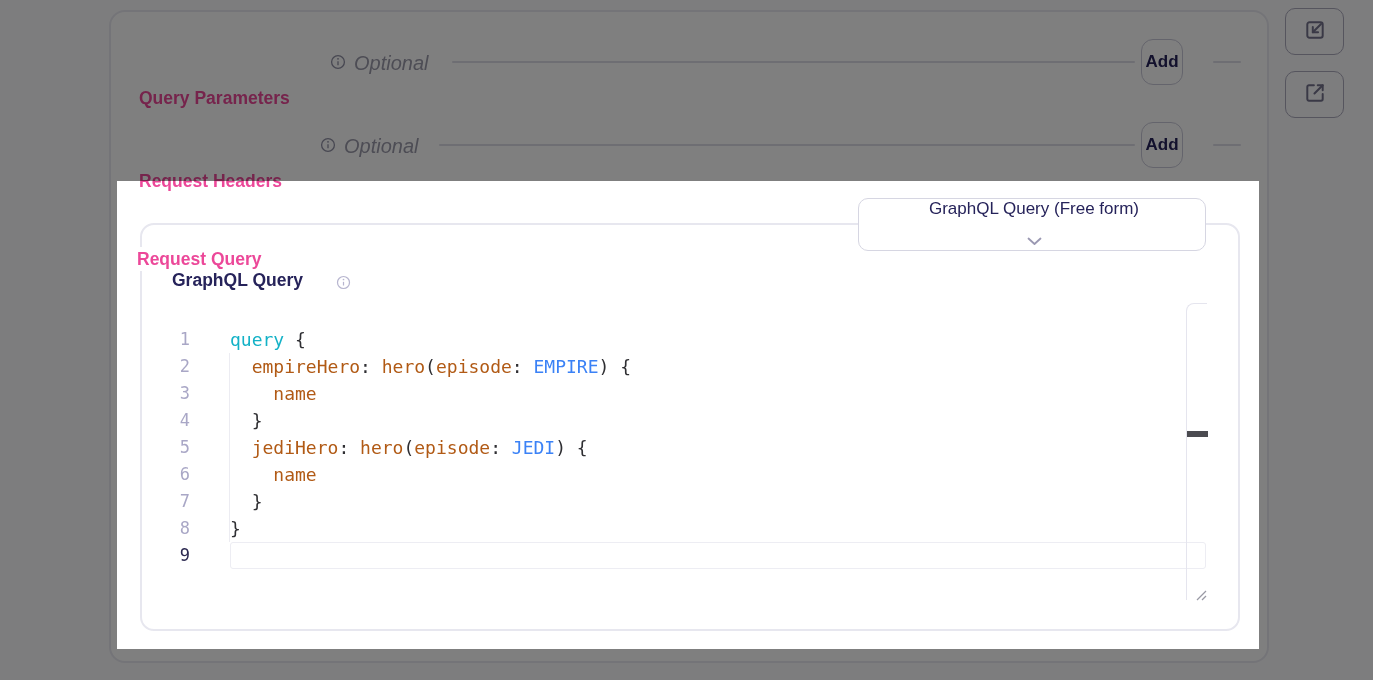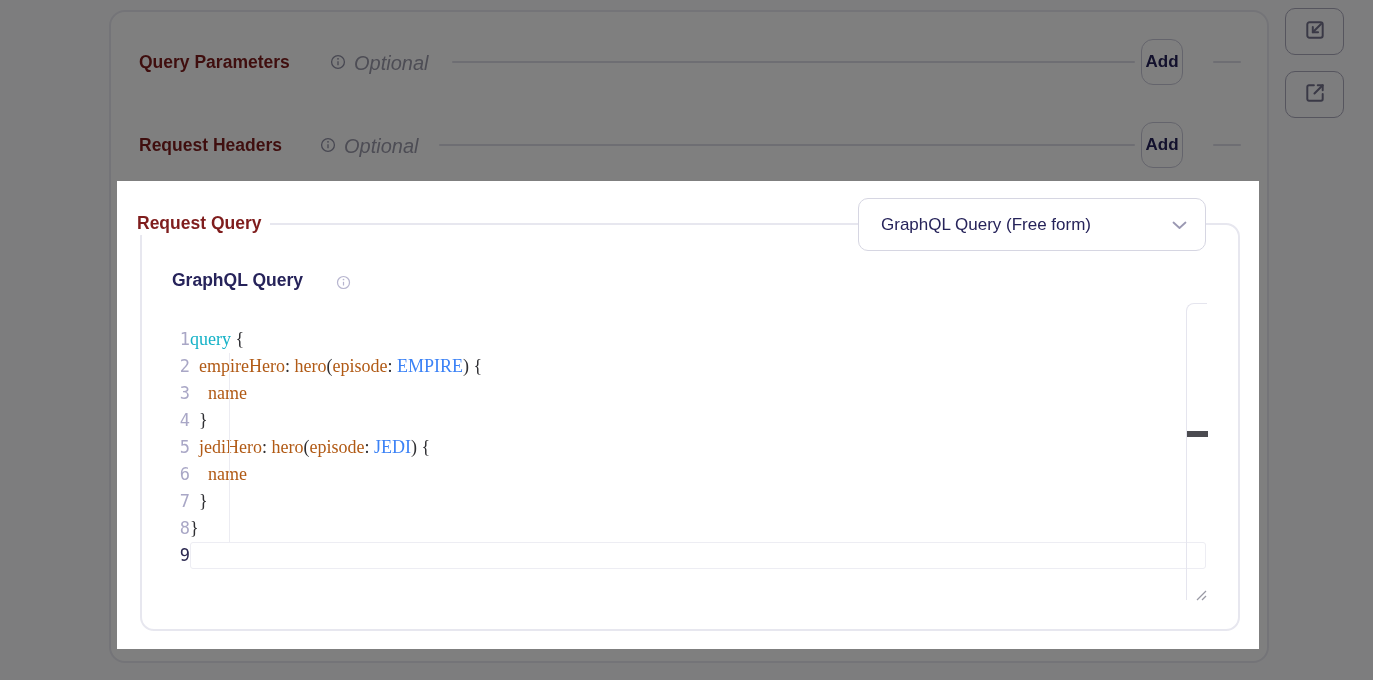--- a/index.html
+++ b/index.html
@@ -5,42 +5,42 @@
   * { margin:0; padding:0; box-sizing:border-box; }
   html,body { width:1373px; height:680px; }
   body { font-family:"Liberation Sans", sans-serif; background:#fafafc; position:relative; overflow:hidden; }
   .abs { position:absolute; }
 
   
   .big-card { left:109px; top:10px; width:1160px; height:653px; background:#ffffff;
               border:2px solid #e9e9f0; border-radius:16px; }
 
   
-  .section-label { font-size:17.5px; font-weight:600; color:#7f1d1d; line-height:24px; }
+  .section-label { font-size:17.5px; font-weight:600; color:#ec4899; line-height:24px;margin-top:36px; }
   .optional { font-size:20px; font-style:italic; color:#9b9aaa; line-height:22px; }
   .rule { height:2px; background:#dcdce6; border-radius:1px; }
   .add-btn { width:42px; height:46px; border:1.5px solid #c9c9d8; border-radius:12px; background:#ffffff;
              font-family:"Liberation Sans",sans-serif; font-size:17px; font-weight:600; color:#26235a; cursor:pointer; }
   .info-icon { display:inline-block; }
 
   
   .rb-card { left:140px; top:223px; width:1100px; height:408px; border:2px solid #e7e7ef; border-radius:14px; background:#ffffff; }
   .legend { background:#ffffff; padding:0 9px 0 0; }
   .body-type-select { left:858px; top:198px; width:348px; height:53px; background:#ffffff;
                       border:1.5px solid #d6d6e2; border-radius:10px; display:flex; align-items:center;
-                      padding:0 18px 0 22px; cursor:pointer; }
+                      padding:0 18px 0 22px; cursor:pointer;flex-direction:column; }
   .body-type-select .sel-text { flex:1; font-size:17px; color:#26235a; }
 
   
   .editor-title { left:172px; top:270px; font-size:17.5px; font-weight:600; color:#26235a; }
   #code-lines { left:150px; top:326px; width:1056px; position:absolute; }
   .cm-line { display:flex; height:27px; line-height:27px; font-family:"DejaVu Sans Mono", monospace;
              font-size:18px; white-space:pre; }
   .ln { width:40px; flex:none; text-align:right; color:#a9a7c6; font-size:17px; }
-  .code-wrap { flex:1; height:27px;font-family:Liberation Serif, serif; }
+  .code-wrap { flex:1; margin-left:40px; height:27px; }
   .cm-line.active .ln { color:#2b2850; }
   .cm-line.active .code-wrap { border:1px solid #ededf3; border-radius:3px; }
   .tok-kw { color:#14b2c7; }
   .tok-field { color:#b15a15; }
   .tok-enum { color:#3b82f6; }
   .tok-pun { color:#2f2f33; }
   .indent-guide { left:229px; top:353px; width:1px; height:189px; background:#ececf2; }
 
   .editor-rail { left:1186px; top:303px; width:21px; height:297px;
                  border-left:1px solid #e5e5ee; border-top:1px solid #e5e5ee; border-top-left-radius:8px; }

